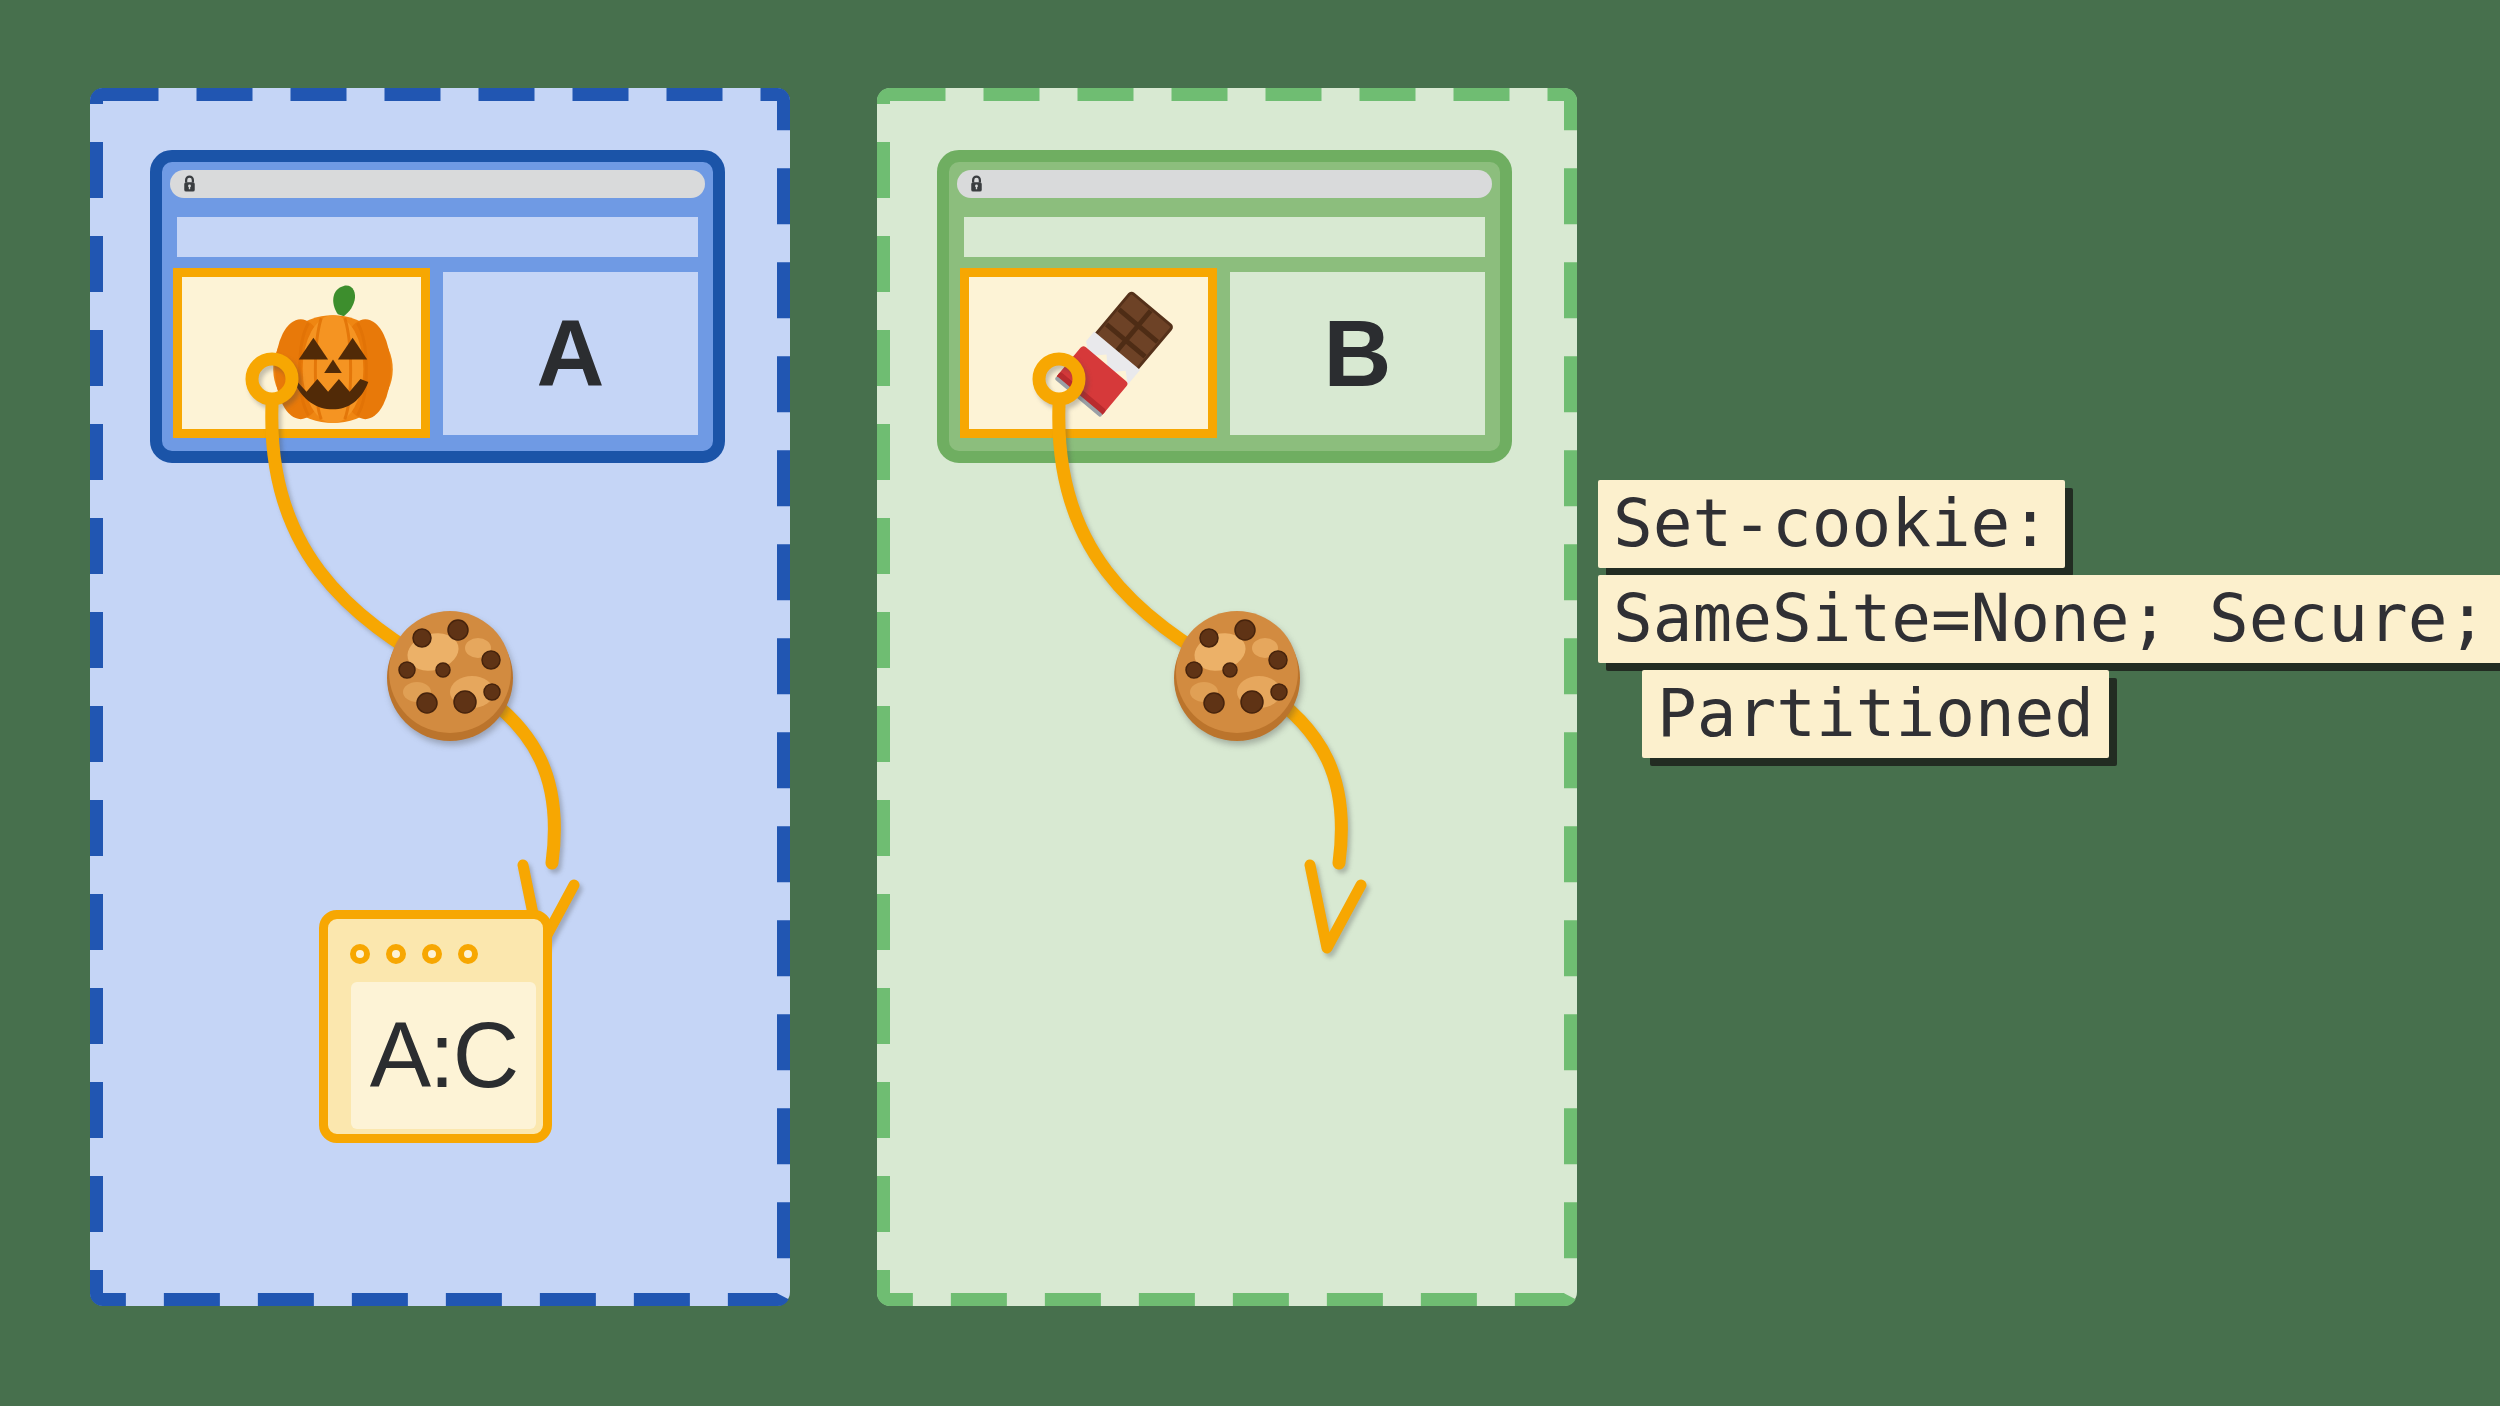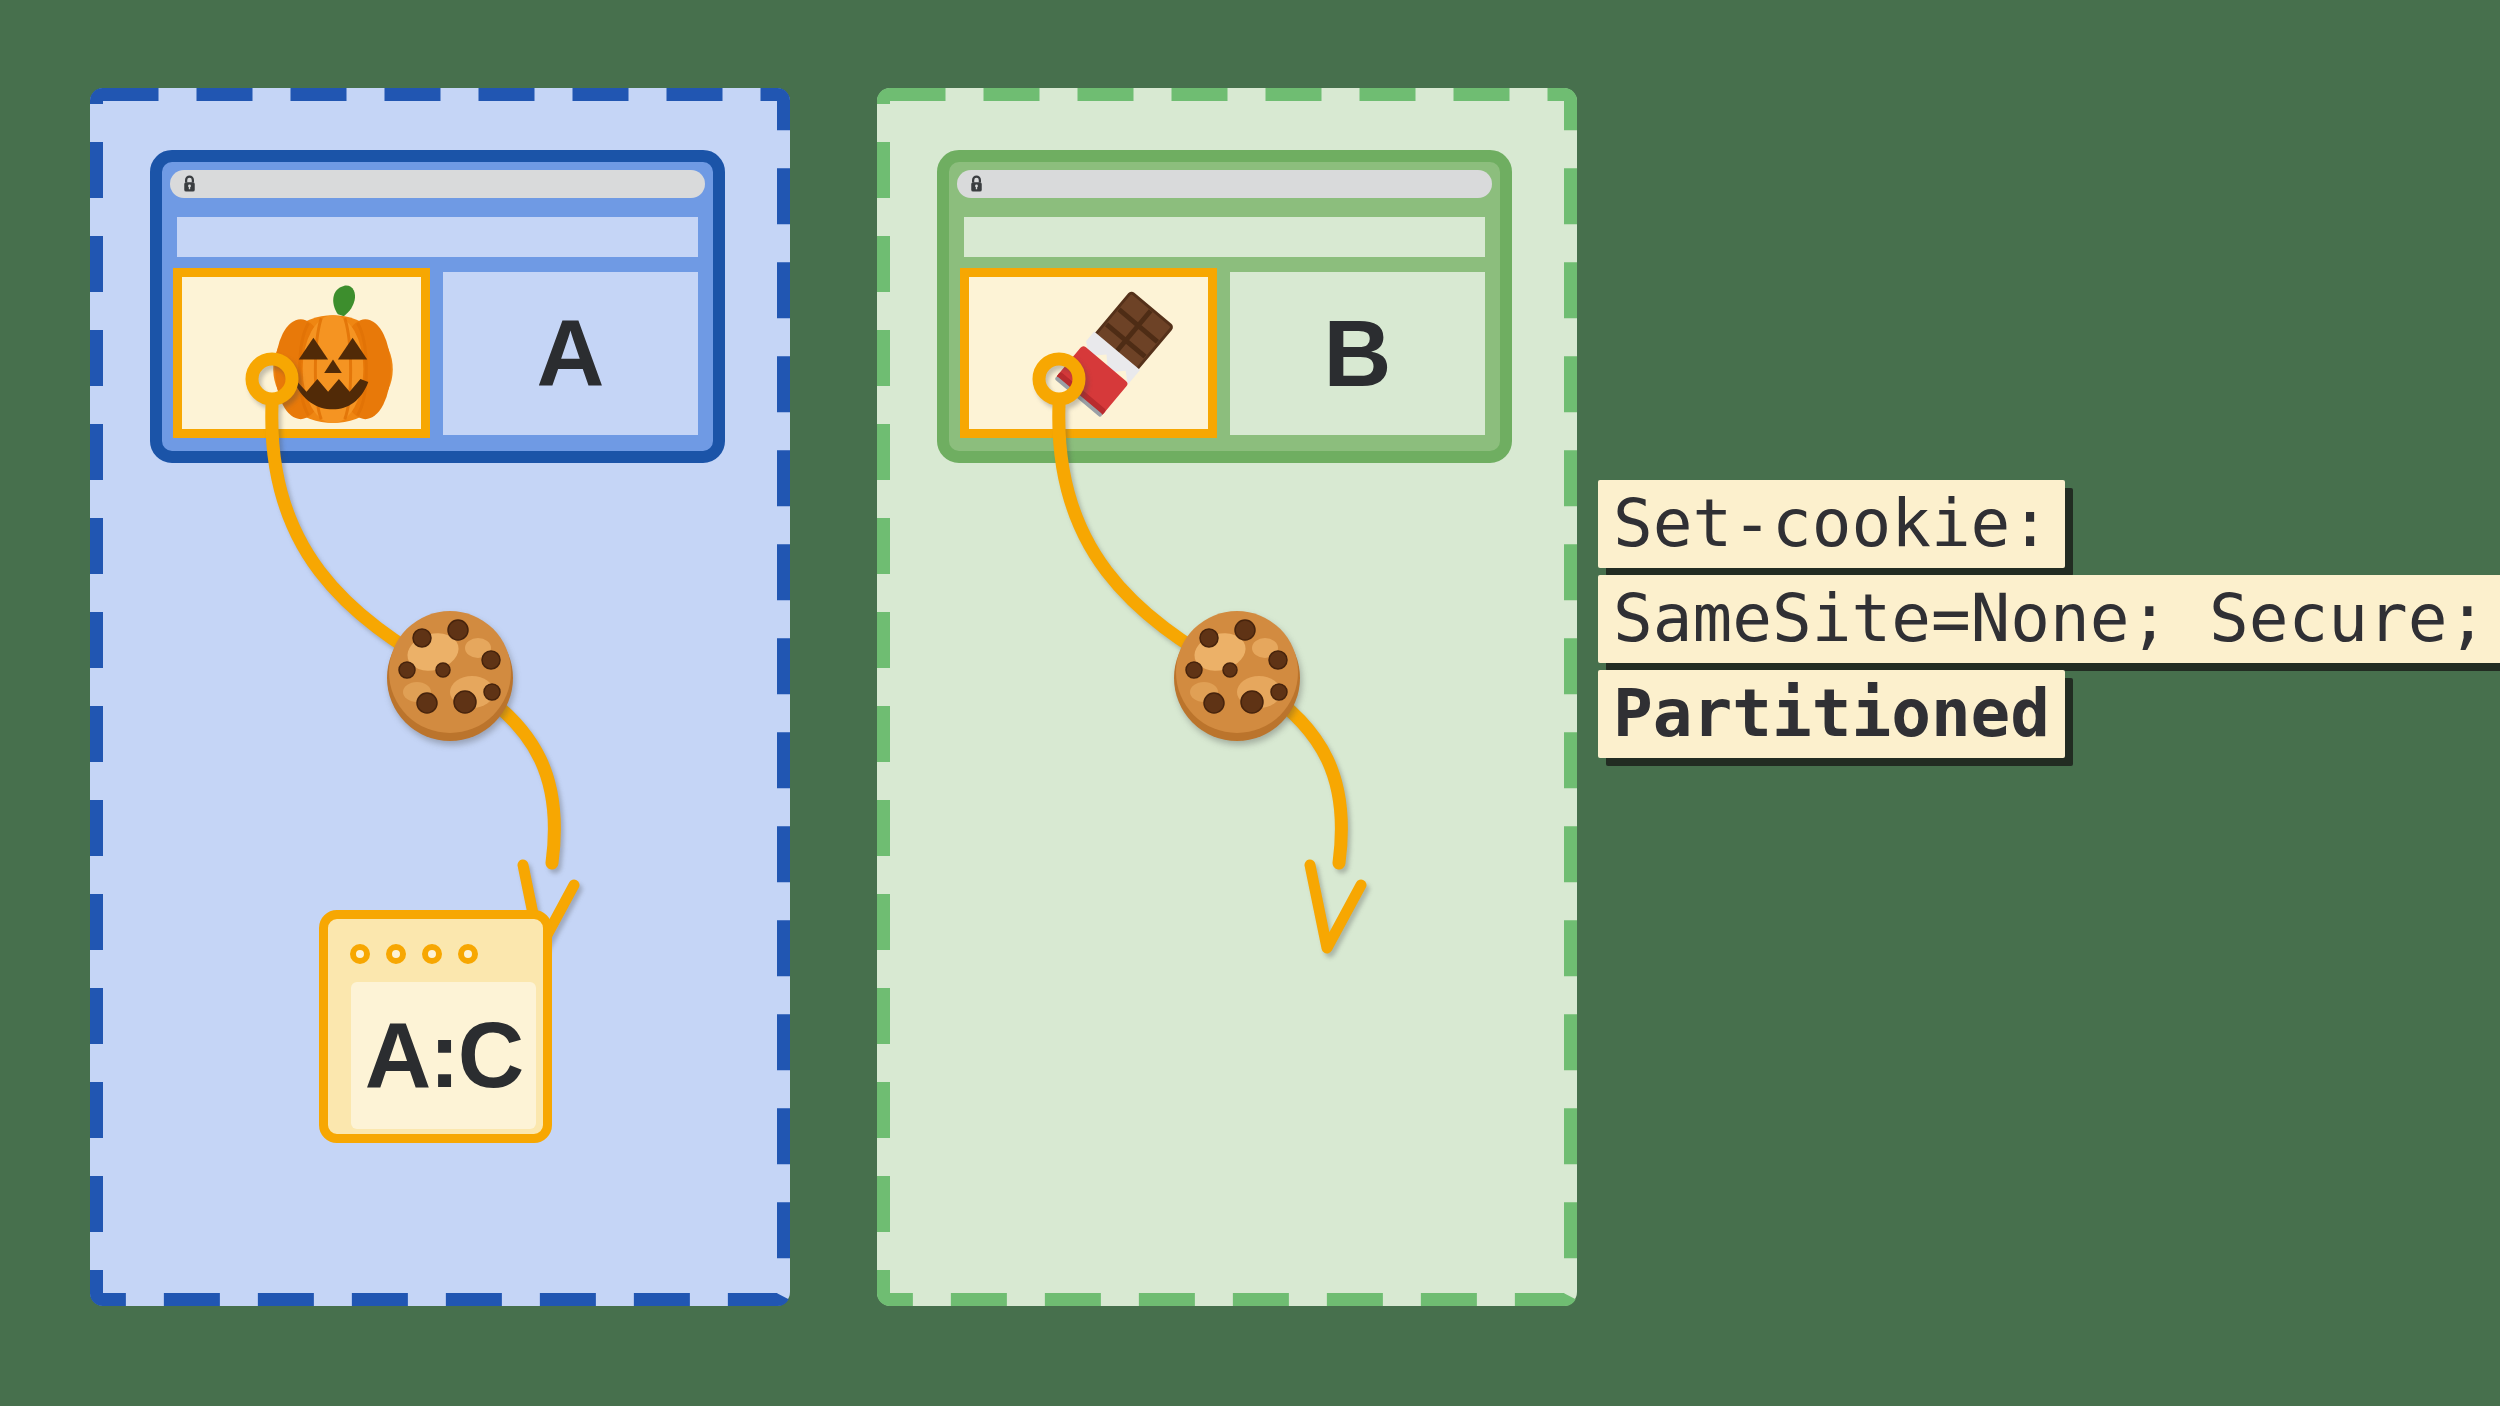--- a/index.html
+++ b/index.html
@@ -41,29 +41,29 @@
   .cookie-svg{position:absolute;left:285px;top:512px;width:150px;height:150px;
     filter:drop-shadow(2px 4px 3px rgba(70,70,70,0.35));}
 
   
   .storage{position:absolute;left:229px;top:822px;width:233px;height:233px;
     border:9px solid var(--accent-orange);border-radius:18px;background:var(--storage-header);}
   .dots{position:absolute;left:22px;top:25px;display:flex;gap:16px;}
   .dot{width:20px;height:20px;border:6px solid var(--accent-orange);border-radius:50%;background:var(--cream);}
   .jar-panel{position:absolute;left:23px;top:63px;width:185px;height:147px;background:var(--cream);
     border-radius:6px;display:flex;align-items:center;justify-content:center;}
-  .jar-label{font-size:92px;font-weight:bold;color:var(--letter);letter-spacing:-2px;}
+  .jar-label{font-size:92px;font-weight:normal;color:var(--letter);letter-spacing:-2px;}
 
   
   .code-block{position:absolute;left:1598px;top:480px;display:flex;flex-direction:column;align-items:flex-start;}
   .code-line{background:var(--code-highlight);color:var(--code-text);
     font-family:"DejaVu Sans Mono","Liberation Mono",monospace;
     font-size:66px;line-height:72px;padding:8px 15px 8px;margin-bottom:7px;border-radius:2px;
     box-shadow:8px 8px 0 var(--code-shadow);white-space:pre;}
-  .code-line.bold{font-weight:bold;}
+  .code-line.bold{font-weight:normal;margin-left:44px;}
 </style>
 </head>
 <body>
 
 <div class="canvas">
 
   <div class="panel" id="panel-a" style="--dash: #2156b2; --panel: #c5d5f6; --window-border: #1b54a8; --window-fill: #6f9ae4;">
     <svg class="panel-border" width="700" height="1218" viewBox="0 0 700 1218">
       <rect x="6.5" y="6.5" width="687" height="1205" rx="6"></rect>
     </svg>

